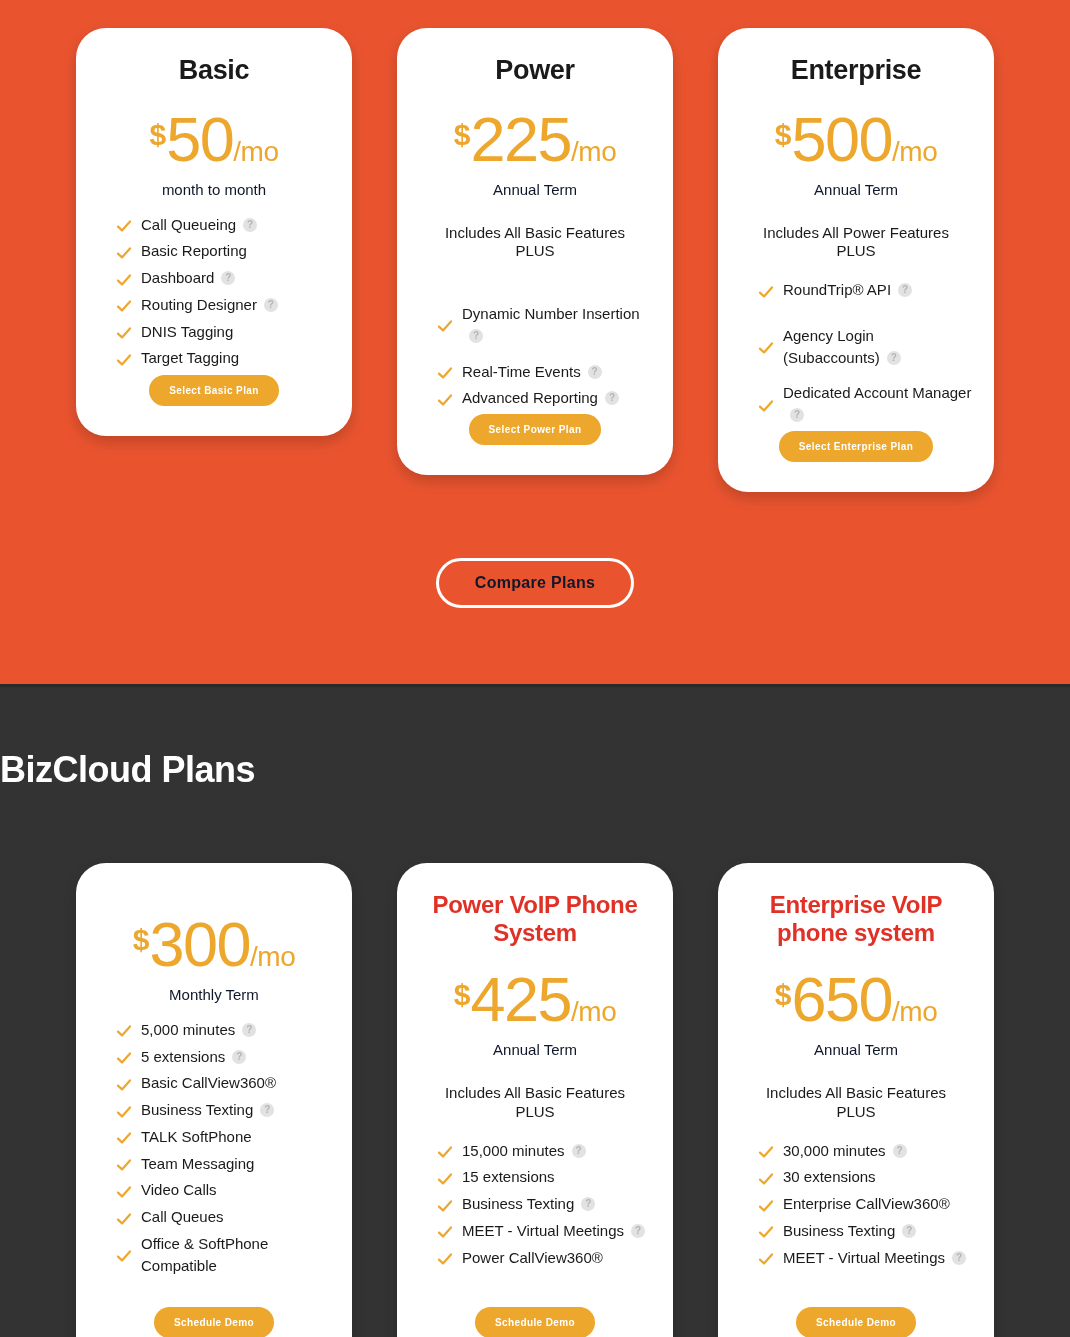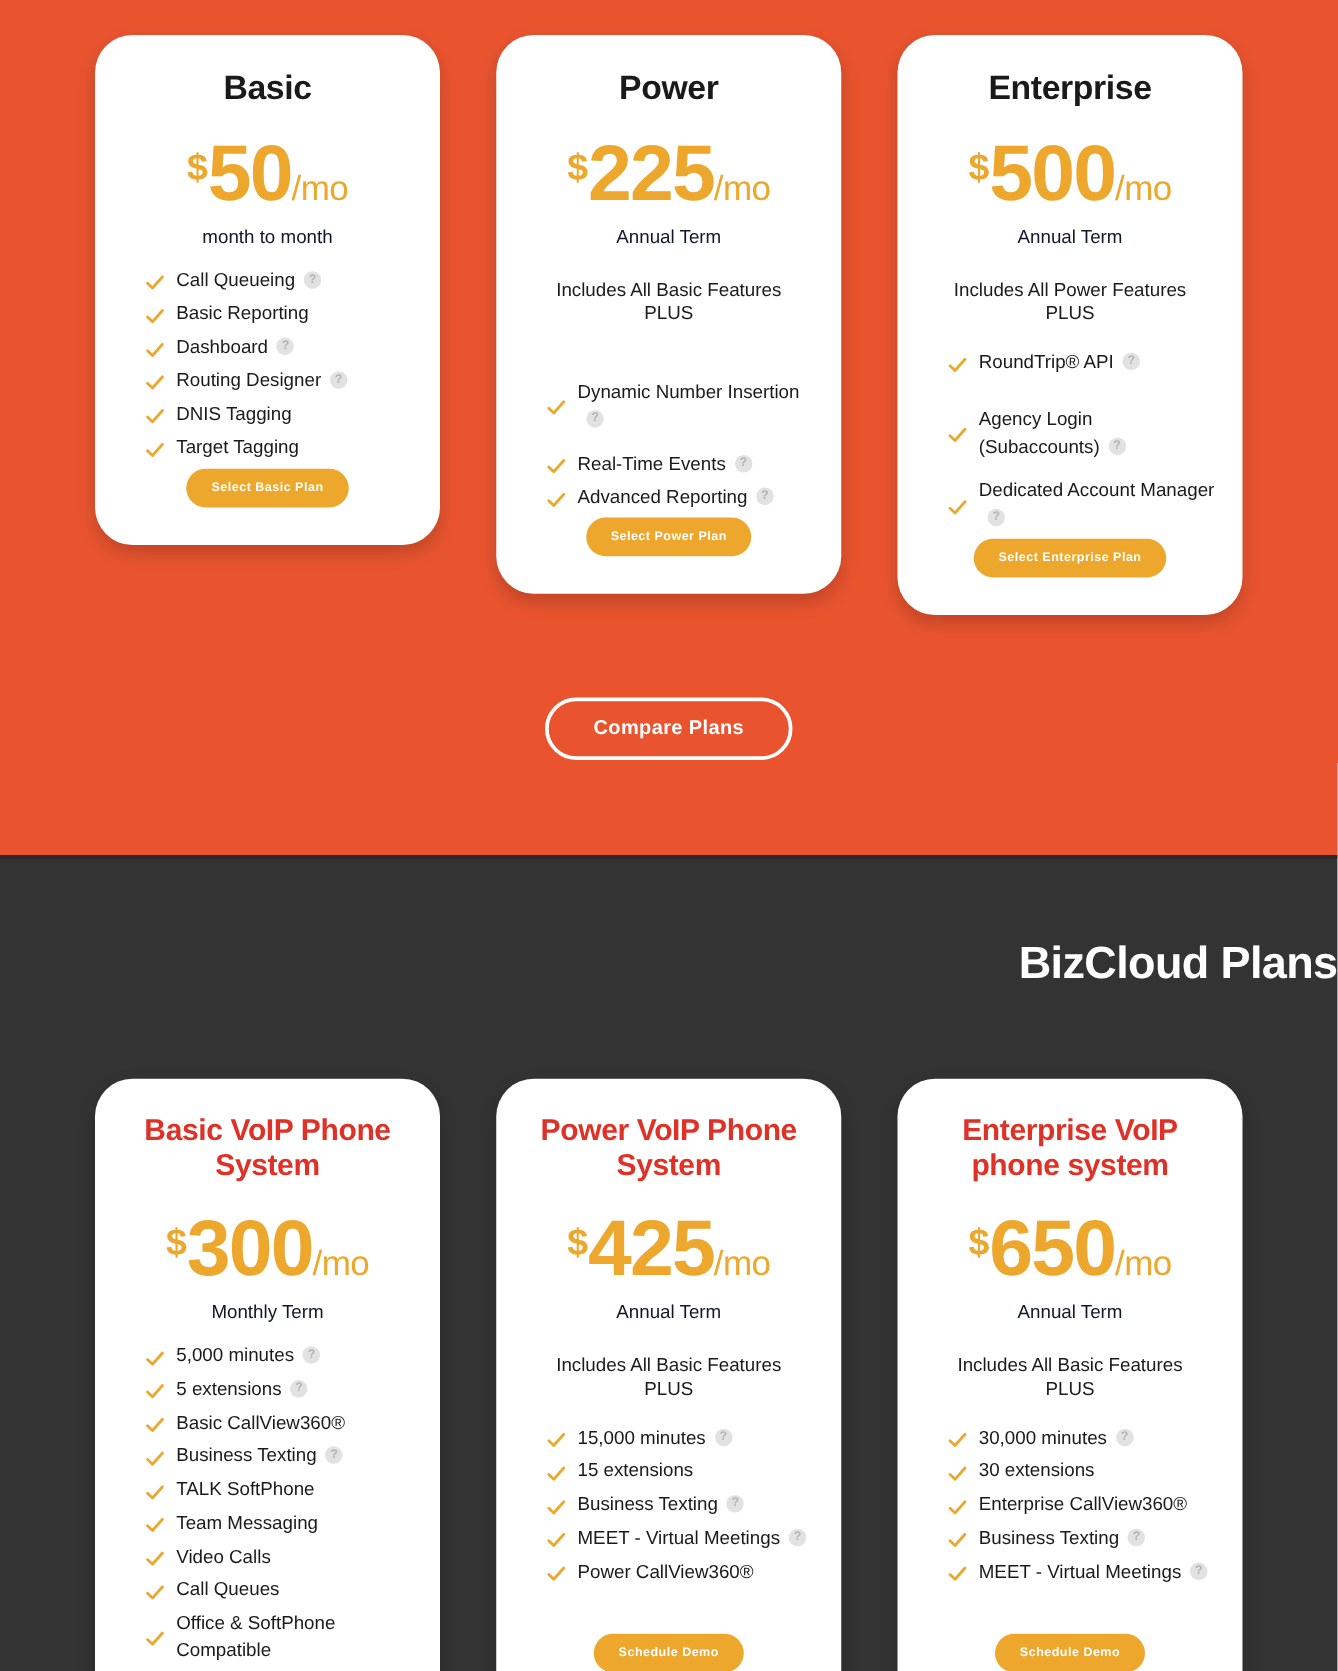--- a/index.html
+++ b/index.html
@@ -75,21 +75,21 @@
   }
   .price-cur {
     font-size: 30px;
     font-weight: 700;
     line-height: 1;
     position: relative;
     top: -16px;
   }
   .price-amt {
     font-size: 63px;
-    font-weight: 700;
+    font-weight: 400;
     line-height: 1;
     letter-spacing: -1.5px;
   }
   .price-per {
     font-size: 28px;
     font-weight: 400;
     line-height: 1;
     letter-spacing: -0.5px;
   }
   .term {
@@ -173,36 +173,36 @@
     font-family: "Liberation Sans", sans-serif;
     white-space: nowrap;
   }
 
   .btn-outline {
     display: block;
     margin: 0 auto;
     background: transparent;
     border: 3px solid #ffffff;
     border-radius: 30px;
-    color: #ffffff;
+    color: #0f172a;
     font-size: 16px;
     font-weight: 800;
     letter-spacing: 0.3px;
     padding: 13px 36px;
     cursor: pointer;
     font-family: "Liberation Sans", sans-serif;
   }
 
   .compare-wrap {
     padding: 66px 0 76px 0;
   }
 
   
   .section-heading {
-    text-align: right;
+    text-align: left;
     color: #ffffff;
     font-size: 36px;
     font-weight: 800;
     letter-spacing: -0.5px;
     padding: 62px 0 0 0;
   }
 
   .dark-cards-wrap { padding: 72px 0 48px 0; }
 
   .card-dark-sec { min-height: 505px; }
@@ -356,21 +356,20 @@
       <button class="btn-outline">Compare Plans</button>
     </div>
   </section>
 
   <section class="section-dark">
     <h2 class="section-heading">BizCloud Plans</h2>
 
     <div class="dark-cards-wrap">
       <div class="cards-row" id="bizCloudRow">
           <div class="card card-dark-sec">
-            <div class="plan-title-red">Basic VoIP Phone System</div>
             <div class="price-row">
               <span class="price-cur">$</span>
               <span class="price-amt">300</span>
               <span class="price-per">/mo</span>
             </div>
             <div class="term">Monthly Term</div>
             <ul class="features">
               <li class="feature">
                 <span class="check">
                   <svg width="16" height="16" viewBox="0 0 16 16" aria-hidden="true">

